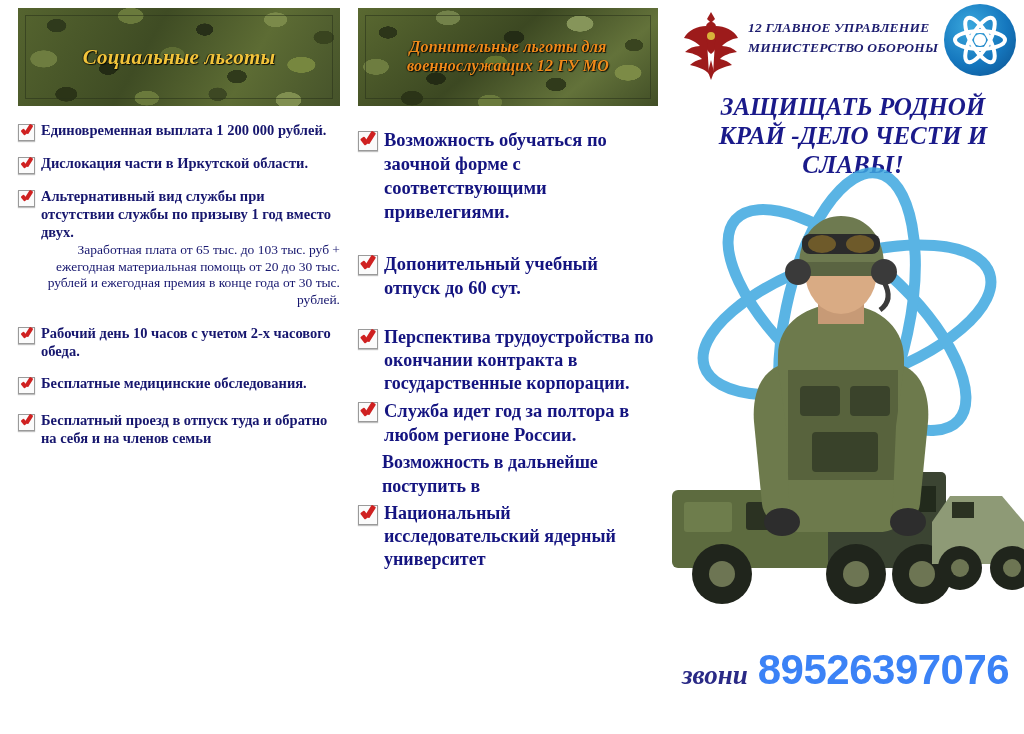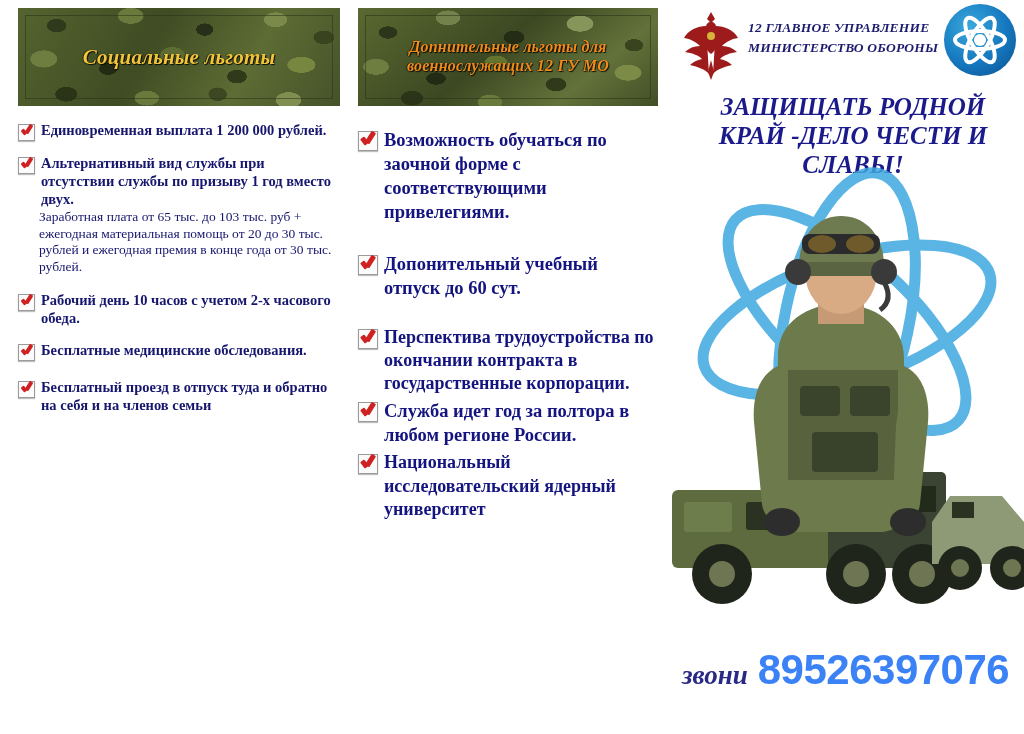--- a/index.html
+++ b/index.html
@@ -142,21 +142,21 @@
   .check.big::before { width: 5px; height: 13px; left: 9px; }
   .check.big::after { width: 5px; height: 8px; left: 3px; top: 5px; }
 
   .txt {
     font-family: "Liberation Serif", serif;
     color: #16166e;
     font-size: 14.5px;
     line-height: 1.24;
   }
   .txt.bold { font-weight: bold; }
-  .txt.small { font-size: 13.5px; }
+  .txt.small { font-size: 13.5px; text-align: right; }
   .txt.mid {
     font-size: 18.5px;
     font-weight: bold;
     line-height: 1.3;
     color: #141480;
   }
   .txt.mid2 {
     font-size: 18px;
     font-weight: bold;
     line-height: 1.28;
@@ -266,20 +266,24 @@
     </div>
   </div>
 
   <div class="list">
 
     <div class="item">
       <span class="check"></span>
       <span class="txt bold">Единовременная выплата 1 200 000 рублей.</span>
     </div>
 
+    <div class="item" style="margin-top:14px;">
+      <span class="check"></span>
+      <span class="txt bold">Дислокация части в Иркутской области.</span>
+    </div>
 
     <div class="item" style="margin-top:14px;margin-bottom:0;">
       <span class="check"></span>
       <span class="txt bold">Альтернативный вид службы при отсутствии службы по призыву 1 год вместо двух.</span>
     </div>
 
     <div class="item" style="padding-left:21px;margin-bottom:16px;">
       <span class="txt small">Заработная плата от 65 тыс. до 103 тыс. руб +  ежегодная материальная помощь  от 20 до 30 тыс. рублей и ежегодная премия в конце года от 30 тыс. рублей.</span>
     </div>
 
@@ -325,20 +329,23 @@
     <div class="item" style="margin-bottom:4px;">
       <span class="check big"></span>
       <span class="txt mid2">Перспектива трудоустройства по окончании контракта в государственные корпорации.</span>
     </div>
 
     <div class="item" style="margin-bottom:4px;">
       <span class="check big"></span>
       <span class="txt mid">Служба идет год за полтора в любом регионе России.</span>
     </div>
 
+    <div class="item" style="padding-left:24px;margin-bottom:4px;">
+      <span class="txt mid2">Возможность в дальнейше  поступить в</span>
+    </div>
 
     <div class="item">
       <span class="check big"></span>
       <span class="txt mid2">Национальный исследовательский ядерный университет</span>
     </div>
 
   </div>
 </div>
 
 <div class="col-right">

